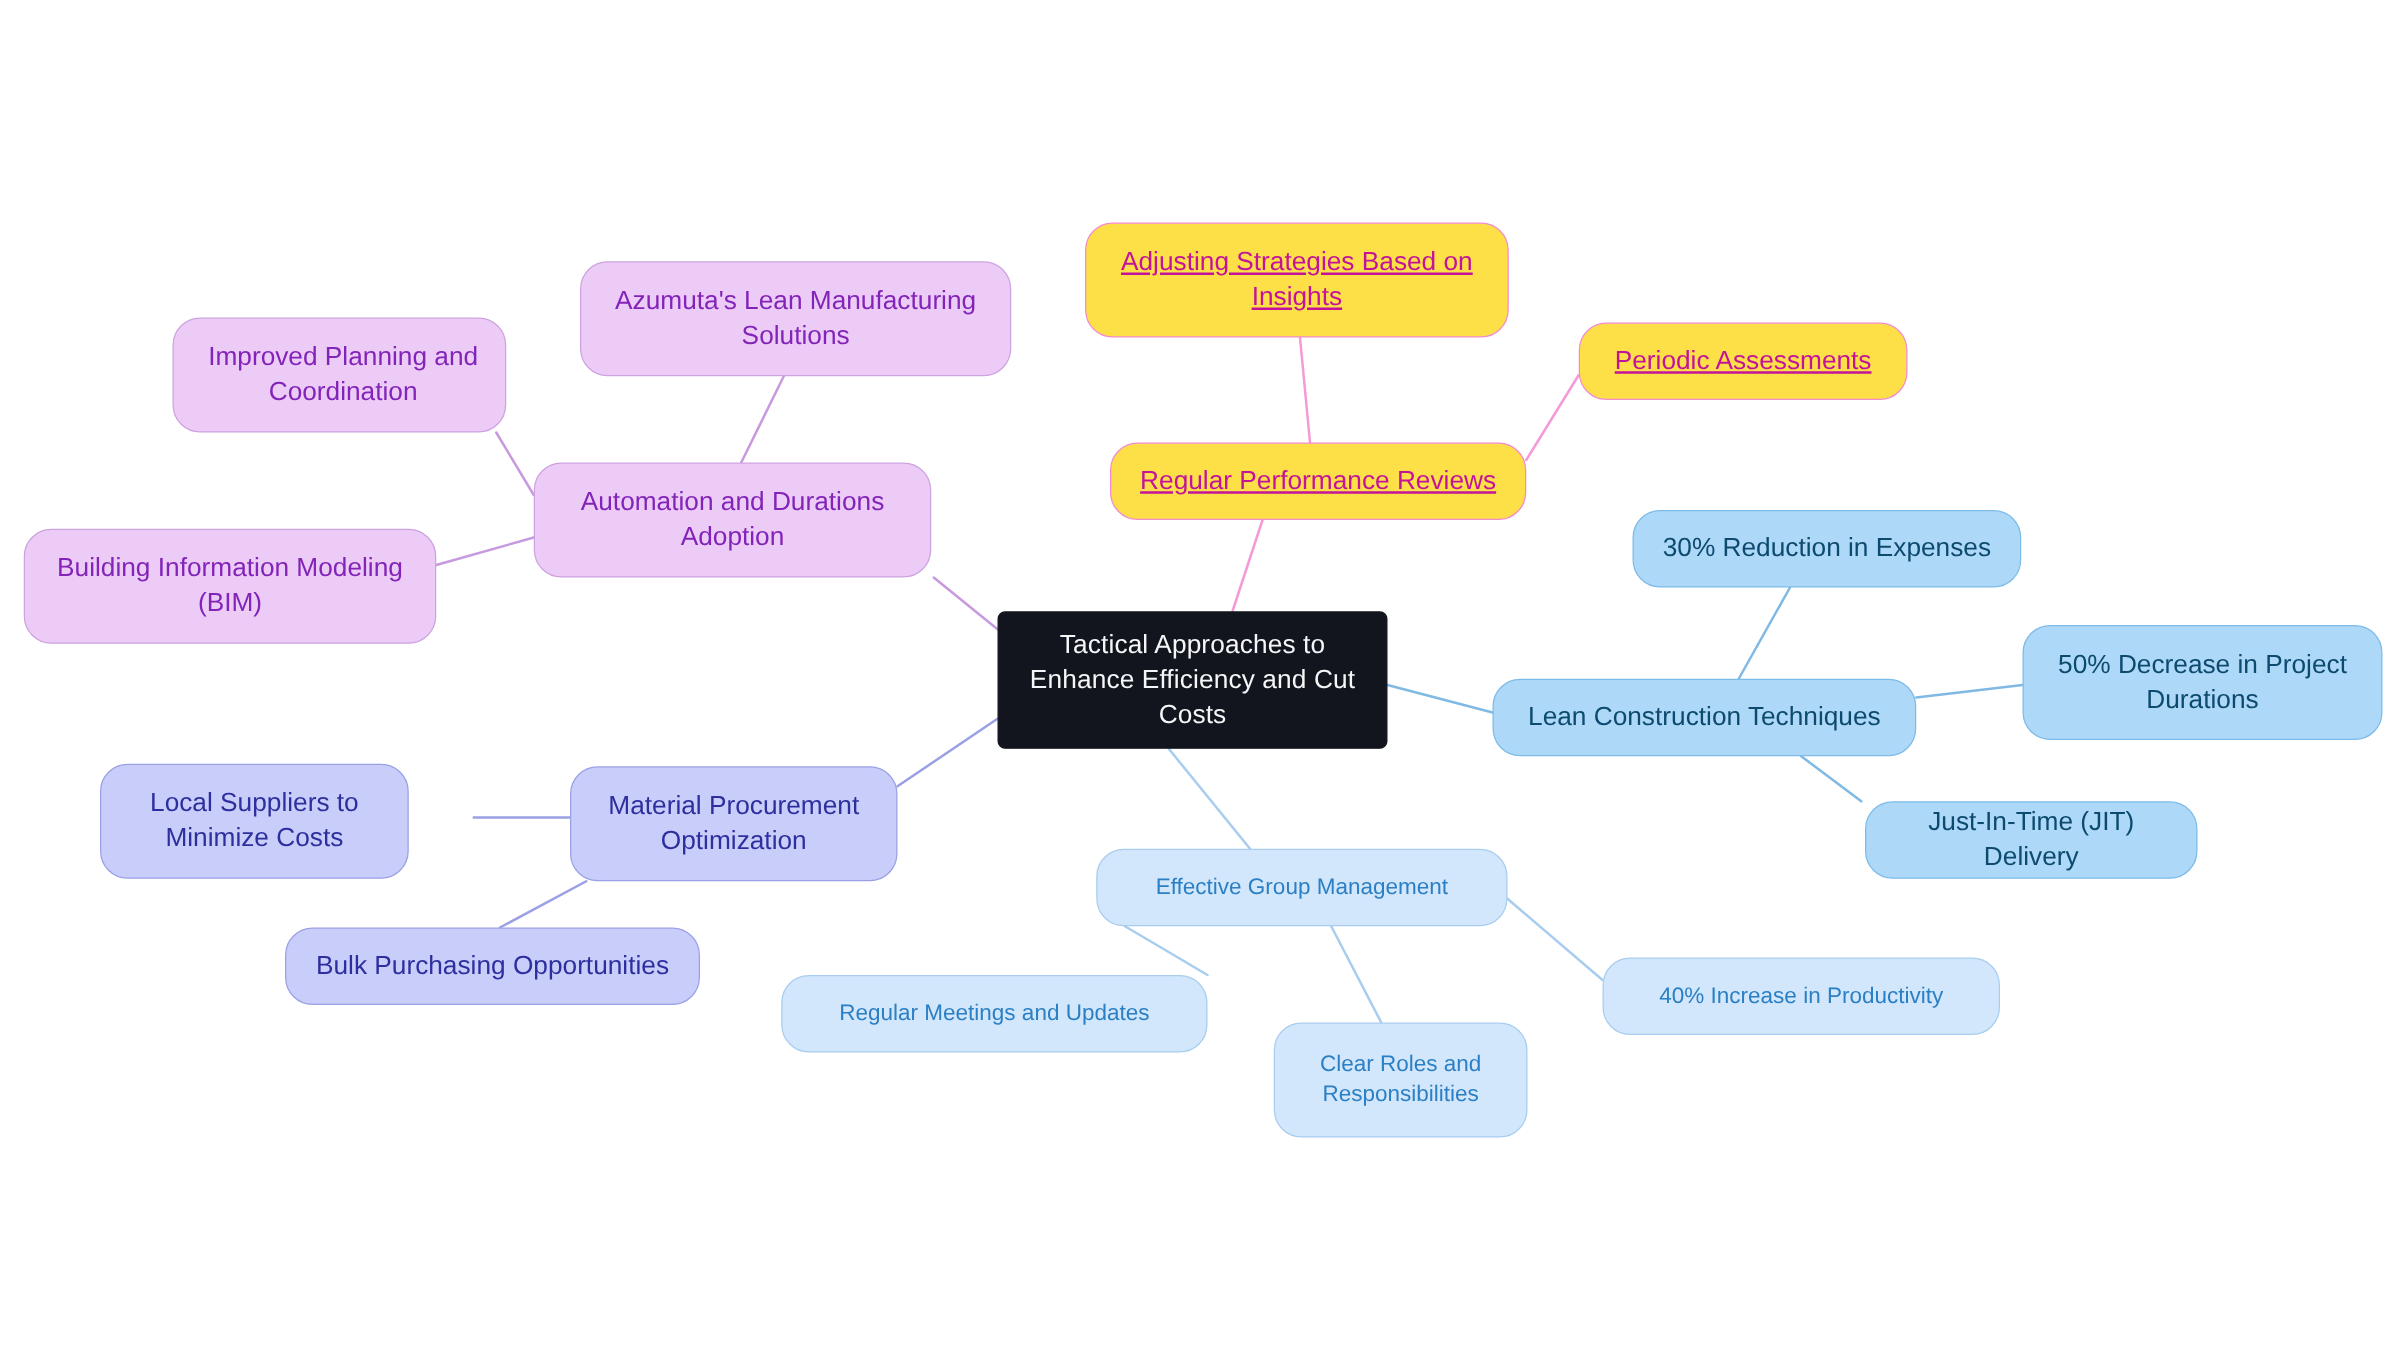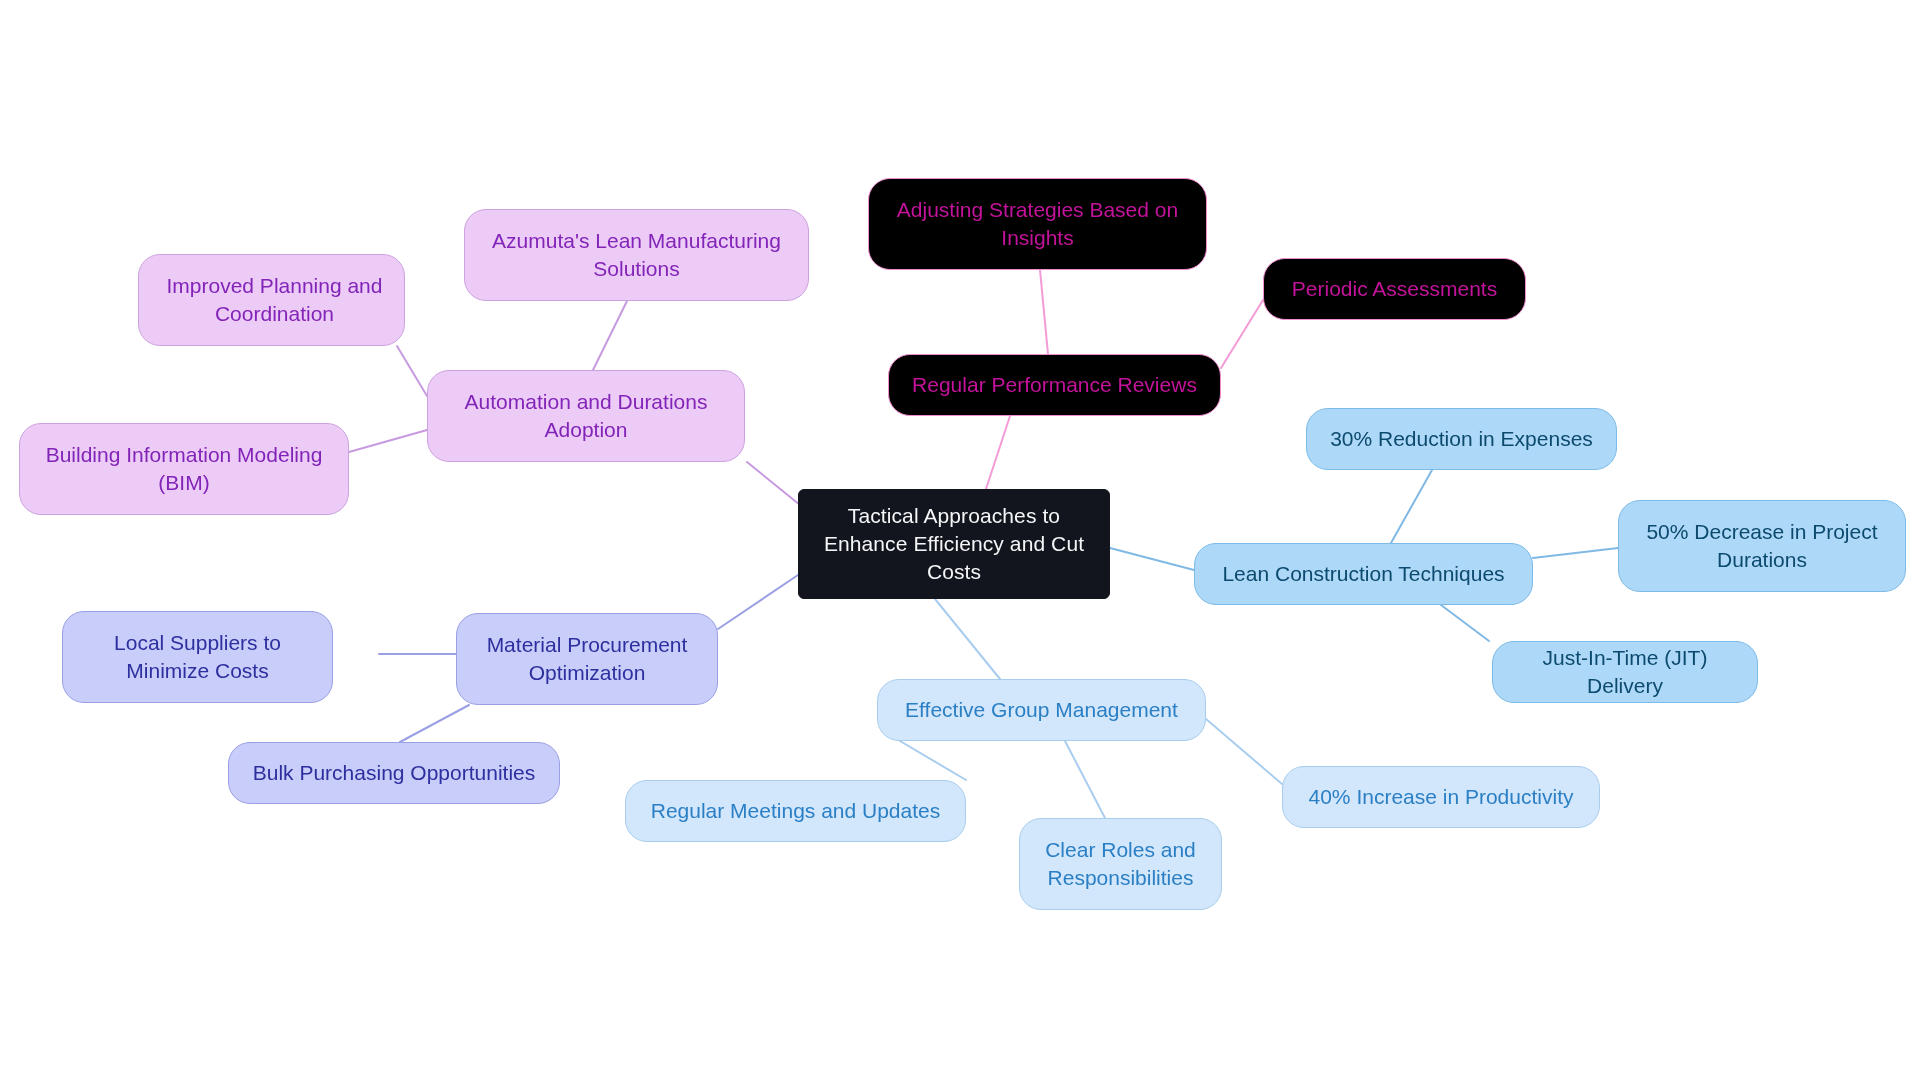--- a/index.html
+++ b/index.html
@@ -49,42 +49,43 @@
     letter-spacing: 0.1px;
   }
   .node.violet {
     background: #ecccf7;
     border-color: #cda2e0;
     color: #8324b8;
     font-size: 21px;
     align-items: center;
   }
   .node.pink {
-    background: #000000;
+    background: #fde047;
     border-color: #f28cce;
     color: #c3139a;
     font-size: 21px;
+    text-decoration: underline;
   }
   .node.periwinkle {
     background: #c9cdfa;
     border-color: #9aa0e4;
     color: #2d2f9e;
     font-size: 21px;
   }
   .node.skyblue {
     background: #add8f8;
     border-color: #7dbbe8;
     color: #0c4a6e;
     font-size: 21px;
   }
   .node.paleblue {
     background: #d2e7fb;
     border-color: #a8cdee;
     color: #2b7fc4;
-    font-size: 21px;
+    font-size: 18px;
   }
 </style>
 </head>
 <body>
 
 <div id="canvas">
   <svg id="links" viewBox="0 0 1920 1083">
       <line x1="800" y1="505" x2="747" y2="462" stroke="#c79ae0" stroke-width="2" stroke-linecap="round"></line>
       <line x1="593" y1="370" x2="627" y2="301" stroke="#c79ae0" stroke-width="2" stroke-linecap="round"></line>
       <line x1="427" y1="396" x2="397" y2="346" stroke="#c79ae0" stroke-width="2" stroke-linecap="round"></line>
@@ -115,16 +116,16 @@
       <div class="node pink" style="left: 1263px; top: 258px; width: 263px; height: 62px;"><span>Periodic Assessments</span></div>
       <div class="node skyblue" style="left: 1194px; top: 543px; width: 339px; height: 62px;"><span>Lean Construction Techniques</span></div>
       <div class="node skyblue" style="left: 1306px; top: 408px; width: 311px; height: 62px;"><span>30% Reduction in Expenses</span></div>
       <div class="node skyblue" style="left: 1618px; top: 500px; width: 288px; height: 92px;"><span>50% Decrease in Project Durations</span></div>
       <div class="node skyblue" style="left: 1492px; top: 641px; width: 266px; height: 62px;"><span>Just-In-Time (JIT) Delivery</span></div>
       <div class="node paleblue" style="left: 877px; top: 679px; width: 329px; height: 62px;"><span>Effective Group Management</span></div>
       <div class="node paleblue" style="left: 1282px; top: 766px; width: 318px; height: 62px;"><span>40% Increase in Productivity</span></div>
       <div class="node paleblue" style="left: 625px; top: 780px; width: 341px; height: 62px;"><span>Regular Meetings and Updates</span></div>
       <div class="node paleblue" style="left: 1019px; top: 818px; width: 203px; height: 92px;"><span>Clear Roles and Responsibilities</span></div>
       <div class="node periwinkle" style="left: 456px; top: 613px; width: 262px; height: 92px;"><span>Material Procurement Optimization</span></div>
-      <div class="node periwinkle" style="left: 62px; top: 611px; width: 271px; height: 92px;"><span>Local Suppliers to Minimize Costs</span></div>
+      <div class="node periwinkle" style="left: 80px; top: 611px; width: 247px; height: 92px;"><span>Local Suppliers to Minimize Costs</span></div>
       <div class="node periwinkle" style="left: 228px; top: 742px; width: 332px; height: 62px;"><span>Bulk Purchasing Opportunities</span></div>
     </div>
 </div>
 
 </body></html>

